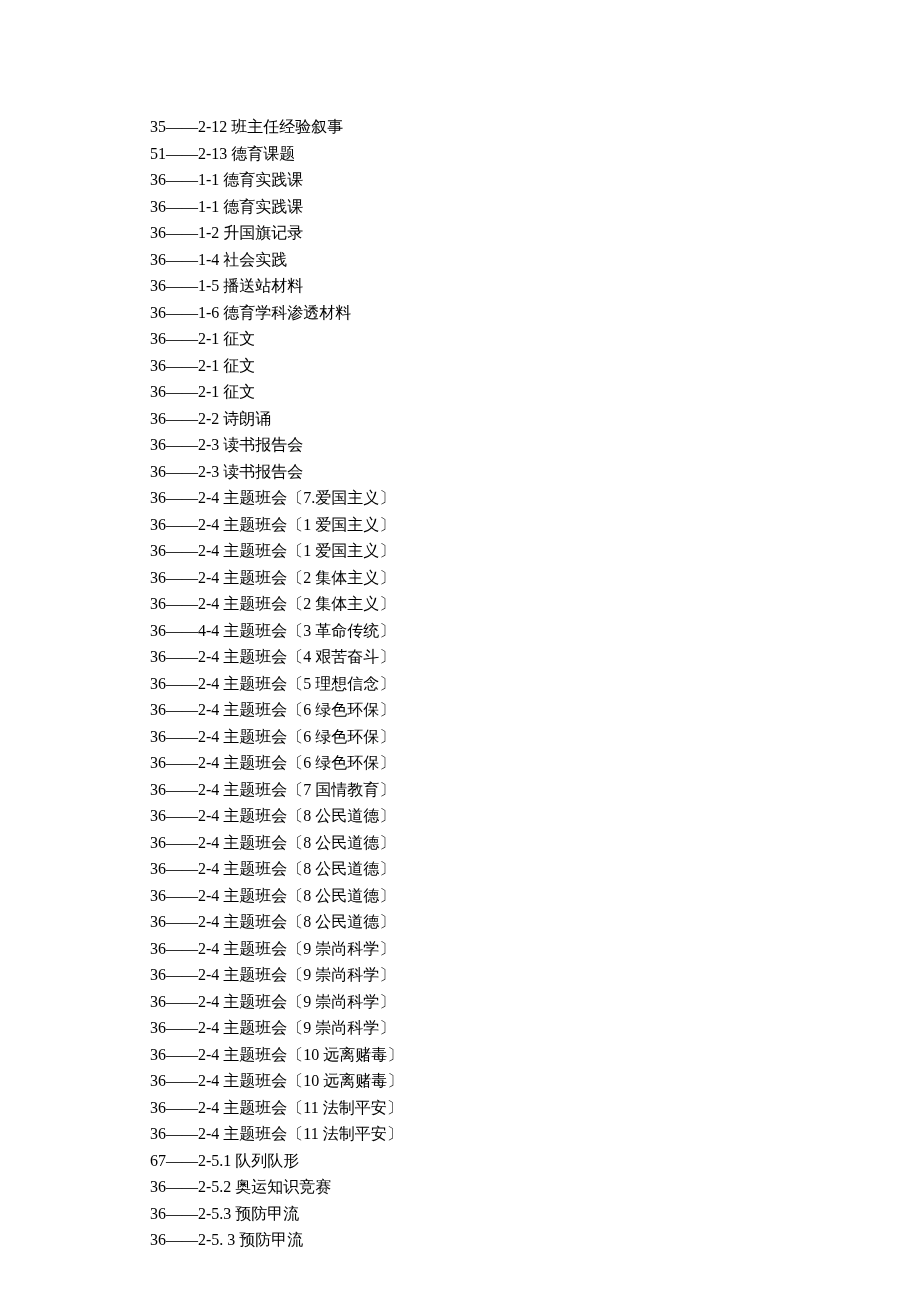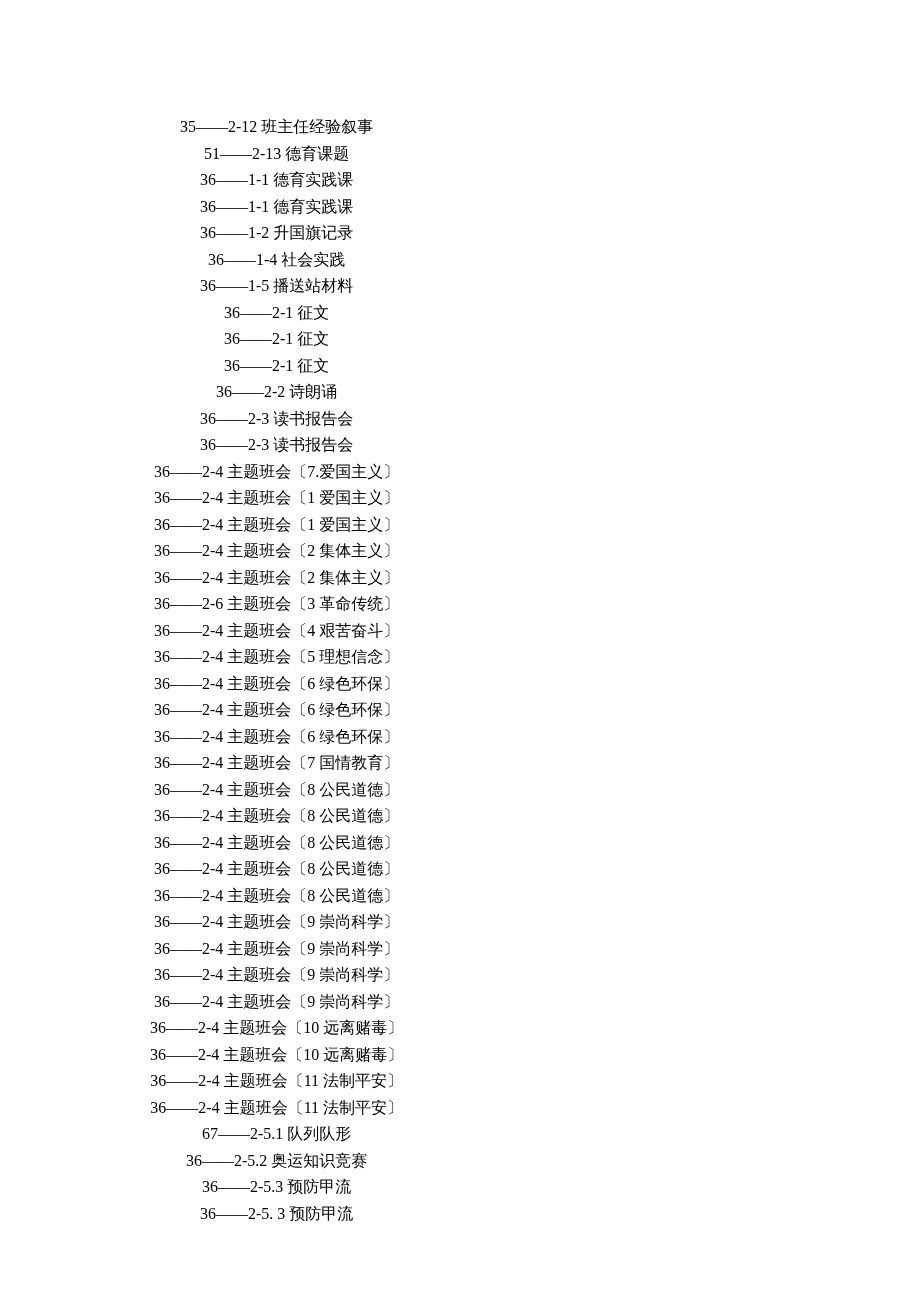--- a/index.html
+++ b/index.html
@@ -11,52 +11,52 @@
       background: #ffffff;
       width: 920px;
       height: 1302px;
       font-family: "SimSun", "宋体", serif;
       position: relative;
     }
     .content {
       position: absolute;
       left: 150px;
       top: 114px;
-      text-align: center;
     }
     .line {
       font-size: 16px;
       line-height: 26.5px;
       color: #000000;
       white-space: nowrap;
     }
   </style>
 </head>
 <body>
 
 <div class="content">
   <div class="line">35——2-12 班主任经验叙事</div>
   <div class="line">51——2-13 德育课题</div>
   <div class="line">36——1-1 德育实践课</div>
   <div class="line">36——1-1 德育实践课</div>
   <div class="line">36——1-2 升国旗记录</div>
   <div class="line">36——1-4 社会实践</div>
   <div class="line">36——1-5 播送站材料</div>
+  <div class="line">36——1-6 德育学科渗透材料</div>
   <div class="line">36——2-1 征文</div>
   <div class="line">36——2-1 征文</div>
   <div class="line">36——2-1 征文</div>
   <div class="line">36——2-2 诗朗诵</div>
   <div class="line">36——2-3 读书报告会</div>
   <div class="line">36——2-3 读书报告会</div>
   <div class="line">36——2-4 主题班会〔7.爱国主义〕</div>
   <div class="line">36——2-4 主题班会〔1 爱国主义〕</div>
   <div class="line">36——2-4 主题班会〔1 爱国主义〕</div>
   <div class="line">36——2-4 主题班会〔2 集体主义〕</div>
   <div class="line">36——2-4 主题班会〔2 集体主义〕</div>
-  <div class="line">36——2-6 主题班会〔3 革命传统〕</div>
+  <div class="line">36——4-4 主题班会〔3 革命传统〕</div>
   <div class="line">36——2-4 主题班会〔4 艰苦奋斗〕</div>
   <div class="line">36——2-4 主题班会〔5 理想信念〕</div>
   <div class="line">36——2-4 主题班会〔6 绿色环保〕</div>
   <div class="line">36——2-4 主题班会〔6 绿色环保〕</div>
   <div class="line">36——2-4 主题班会〔6 绿色环保〕</div>
   <div class="line">36——2-4 主题班会〔7 国情教育〕</div>
   <div class="line">36——2-4 主题班会〔8 公民道德〕</div>
   <div class="line">36——2-4 主题班会〔8 公民道德〕</div>
   <div class="line">36——2-4 主题班会〔8 公民道德〕</div>
   <div class="line">36——2-4 主题班会〔8 公民道德〕</div>

